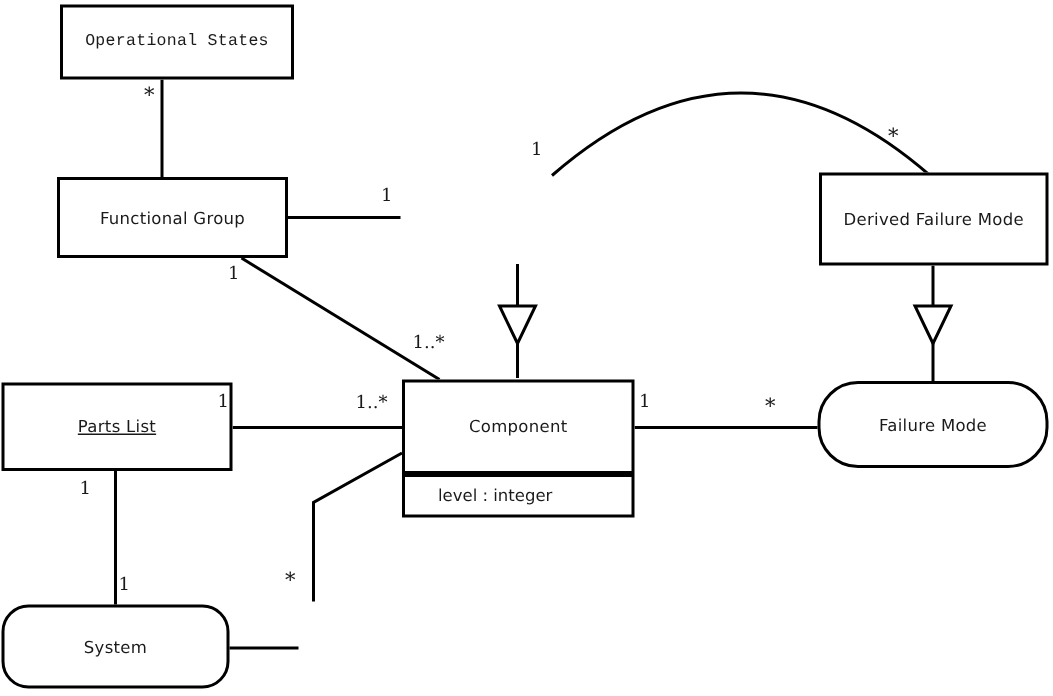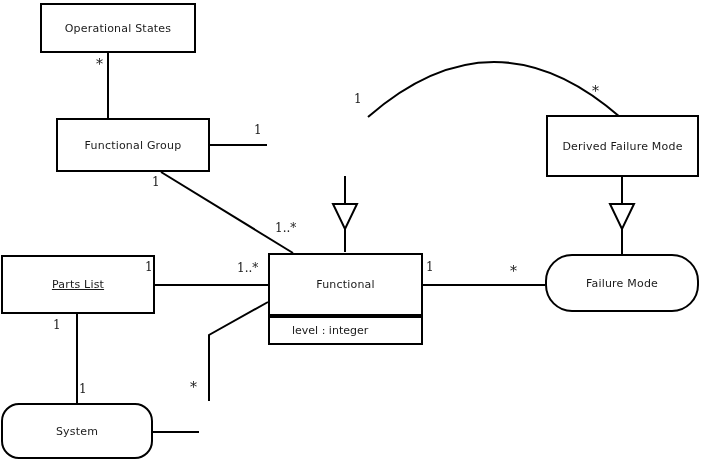--- a/index.html
+++ b/index.html
@@ -53,22 +53,22 @@
     font-size: 12px;
     line-height: 1;
     color: #1a1a1a;
     white-space: nowrap;
   }
   .mult.star {
     font-size: 14px;
   }
 
   
-  #box-operational-states  { left: 40px;  top: 3px;   width: 156px; height: 50px; }
-  #box-functional-group    { left: 38px;  top: 118px; width: 154px; height: 54px; margin-left: 18px; }
+  #box-operational-states  { left: 40px;  top: 3px;   width: 156px; height: 50px; font-family: Liberation Mono, monospace; }
+  #box-functional-group    { left: 38px;  top: 118px; width: 154px; height: 54px; }
   #box-derived-component   { left: 267px; top: 117px; width: 153px; height: 59px; }
   #box-derived-failure-mode{ left: 546px; top: 115px; width: 153px; height: 62px; }
   #box-parts-list          { left: 1px;   top: 255px; width: 154px; height: 59px; text-decoration: underline; }
   #box-component           { left: 268px; top: 253px; width: 155px; height: 63px; }
   #box-component-attr      { left: 268px; top: 316px; width: 155px; height: 29px; }
   #box-failure-mode        { left: 545px; top: 254px; width: 154px; height: 58px; border-radius: 27px; }
   #box-system              { left: 1px;   top: 403px; width: 152px; height: 56px; border-radius: 18px; }
   #box-environment         { left: 199px; top: 401px; width: 154px; height: 57px; }
 
   
@@ -122,21 +122,21 @@
 
   <div class="cls" id="box-derived-failure-mode">
     <span>Derived Failure Mode</span>
   </div>
 
   <div class="cls" id="box-parts-list">
     <span>Parts List</span>
   </div>
 
   <div class="cls" id="box-component">
-    <span>Functional</span>
+    <span>Component</span>
   </div>
   <div class="attr-box" id="box-component-attr">
     <span>level : integer</span>
   </div>
 
   <div class="cls" id="box-failure-mode">
     <span>Failure Mode</span>
   </div>
 
   <div class="cls" id="box-system">

